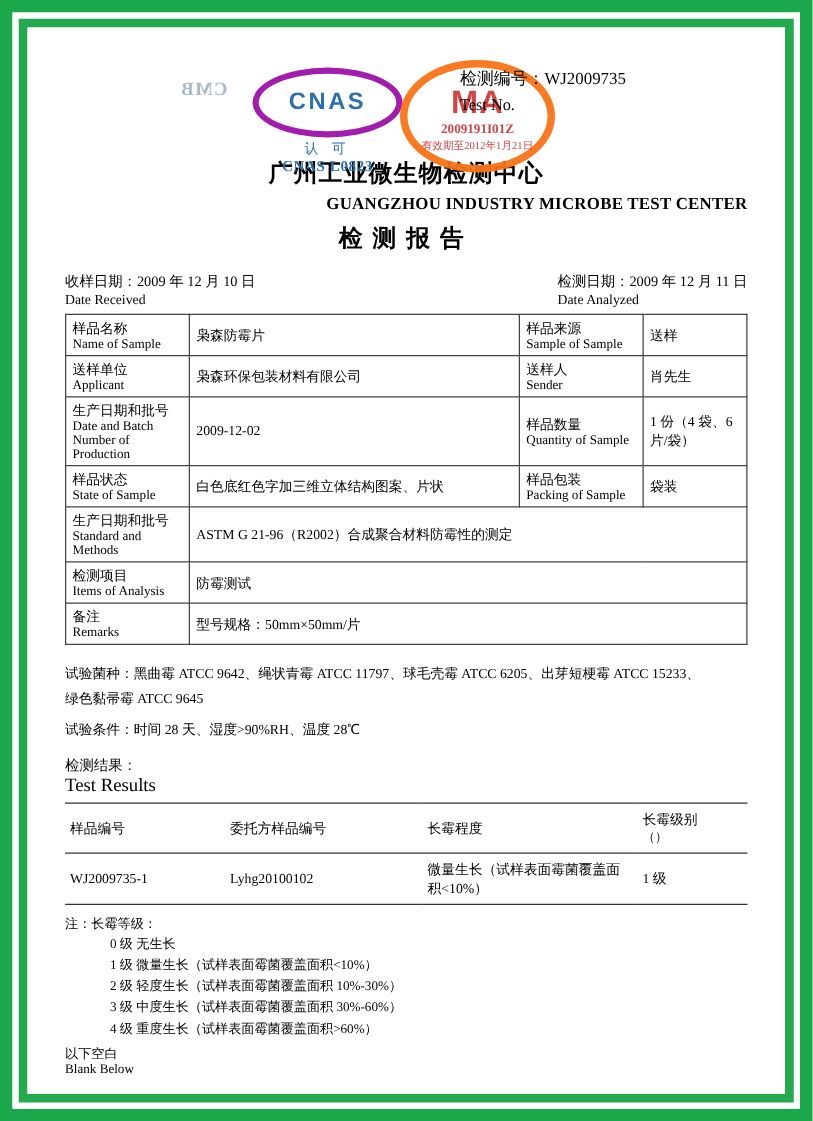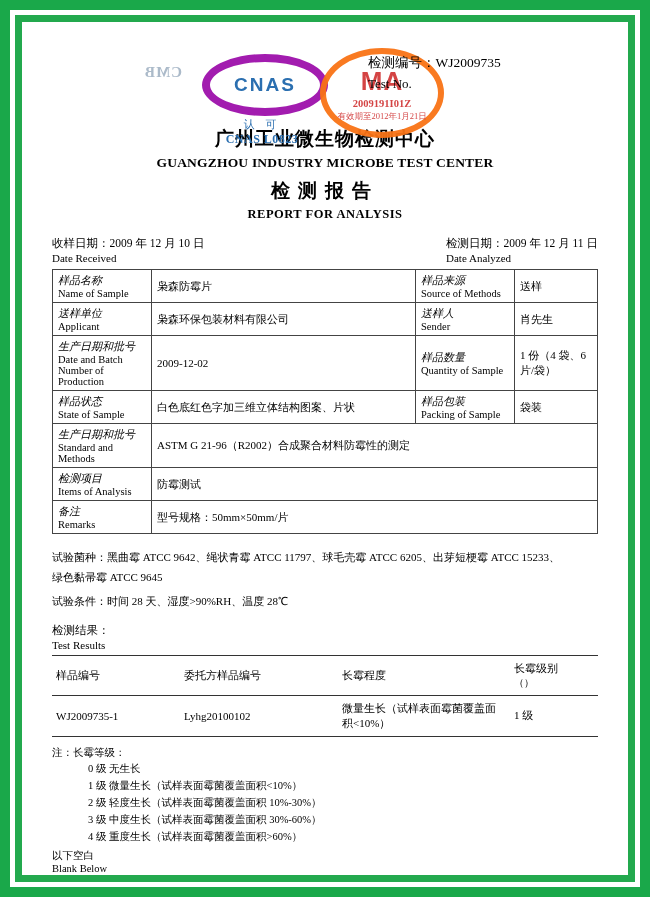--- a/index.html
+++ b/index.html
@@ -57,21 +57,21 @@
     color:#8fa3b8;font-size:15px;font-weight:bold;
     letter-spacing:1px;
     transform:scaleX(-1);
     opacity:.75;
   }
   .logo-cnas{
     position:absolute;left:150px;top:8px;
     width:120px;text-align:center;color:#2b6fb0;
   }
   .cnas-oval{
-    width:110px;height:46px;border:8px solid #a21caf;border-radius:50%;
+    width:110px;height:46px;border:5px solid #a21caf;border-radius:50%;
     display:flex;align-items:center;justify-content:center;
     font-size:19px;font-weight:bold;letter-spacing:2px;
     font-family:"Liberation Sans",sans-serif;
     margin:0 auto;
   }
   .cnas-cn{font-size:11px;margin-top:1px;letter-spacing:4px;}
   .cnas-code{font-size:12px;font-weight:bold;letter-spacing:.5px;}
   .logo-ma{
     position:absolute;left:268px;top:2px;
     width:118px;height:78px;
@@ -91,21 +91,21 @@
     text-align:left;width:230px;
   }
   .test-no .cn{font-size:13.5px;}
   .test-no .en{font-size:13px;margin-top:4px;}
 
   
   .title-cn{
     text-align:center;font-size:19px;font-weight:bold;margin-top:2px;letter-spacing:1px;
   }
   .title-en{
-    text-align:center;font-size:13.5px;font-weight:bold;margin-top:3px;letter-spacing:.2px;
+    text-align:right;font-size:13.5px;font-weight:bold;margin-top:3px;letter-spacing:.2px;
   }
   .subtitle-cn{
     text-align:center;font-size:19px;font-weight:bold;margin-top:7px;letter-spacing:8px;
   }
   .subtitle-en{
     text-align:center;font-size:12.5px;font-weight:bold;margin-top:3px;letter-spacing:.5px;
   }
 
   
   .daterow{
@@ -121,31 +121,31 @@
     table-layout:fixed;
   }
   table.main td{
     border:1px solid #444;
     padding:3px 5px;
     font-size:11px;
     vertical-align:middle;
     height:24px;
   }
   td.lbl{width:88px;}
-  td.lbl .cn{font-size:11px;font-style:italic;}
+  td.lbl .cn{font-size:11px;}
   td.lbl .en{font-size:10.5px;}
   td.val{font-size:11px;}
 
   
   .strains{margin-top:13px;font-size:11px;line-height:1.85;}
   .cond{margin-top:6px;font-size:11px;}
 
   
   .results-title{margin-top:14px;font-size:11.5px;}
-  .results-title .en{font-size:11px;margin-top:1px;}
+  .results-title .en{font-size:15px;margin-top:1px;}
   table.res{
     width:100%;border-collapse:collapse;margin-top:4px;table-layout:fixed;
   }
   table.res td,table.res th{
     font-size:11px;padding:5px 4px;text-align:left;font-weight:normal;
   }
   table.res thead td{
     border-top:1px solid #333;border-bottom:1px solid #333;
   }
   table.res tbody td{
@@ -194,21 +194,20 @@
 
       <div class="test-no">
         <div class="cn"><span>检测编号：</span><span>WJ2009735</span></div>
         <div class="en">Test No.</div>
       </div>
     </div>
 
     <div class="title-cn">广州工业微生物检测中心</div>
     <div class="title-en">GUANGZHOU INDUSTRY MICROBE TEST CENTER</div>
     <div class="subtitle-cn">检测报告</div>
-    <div class="subtitle-en">REPORT FOR ANALYSIS</div>
 
     <div class="daterow">
       <div class="cell">
         <div class="cn">收样日期：2009 年 12 月 10 日</div>
         <div class="en">Date Received</div>
       </div>
       <div class="cell">
         <div class="cn">检测日期：2009 年 12 月 11 日</div>
         <div class="en">Date Analyzed</div>
       </div>
@@ -217,21 +216,21 @@
     <table class="main">
       <tbody>
             <tr>
         <td class="lbl">
           <div class="cn">样品名称</div>
           <div class="en">Name of Sample</div>
         </td>
         <td class="val">枭森防霉片</td>
         <td class="lbl">
           <div class="cn">样品来源</div>
-          <div class="en">Source of Methods</div>
+          <div class="en">Sample of Sample</div>
         </td>
         <td class="val" style="width:72px">送样</td>
       </tr>
 
       <tr>
         <td class="lbl">
           <div class="cn">送样单位</div>
           <div class="en">Applicant</div>
         </td>
         <td class="val">枭森环保包装材料有限公司</td>

